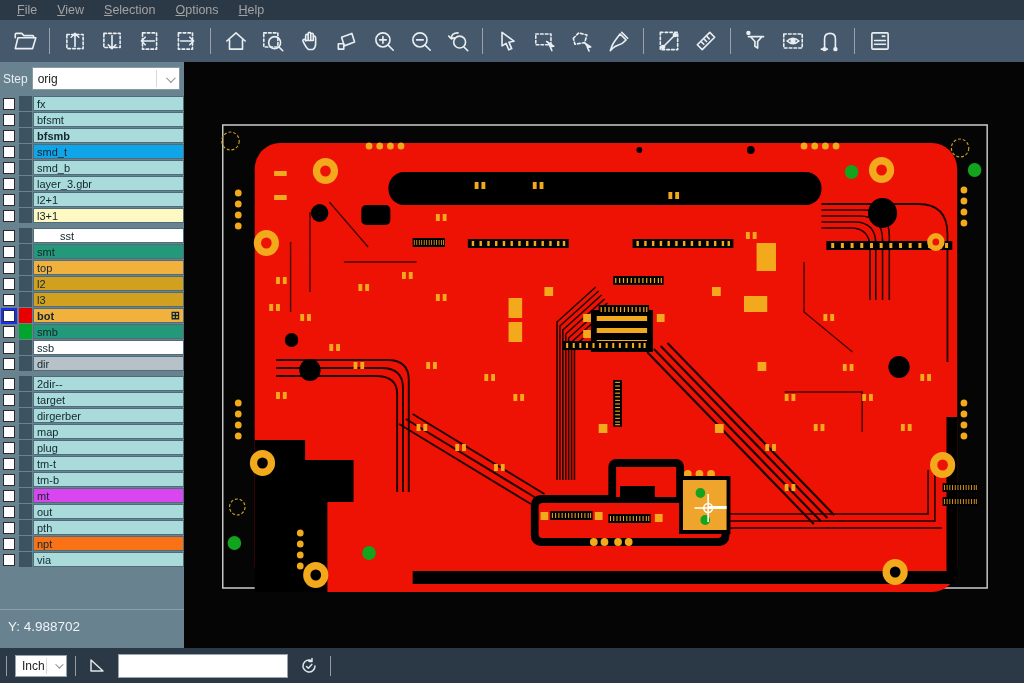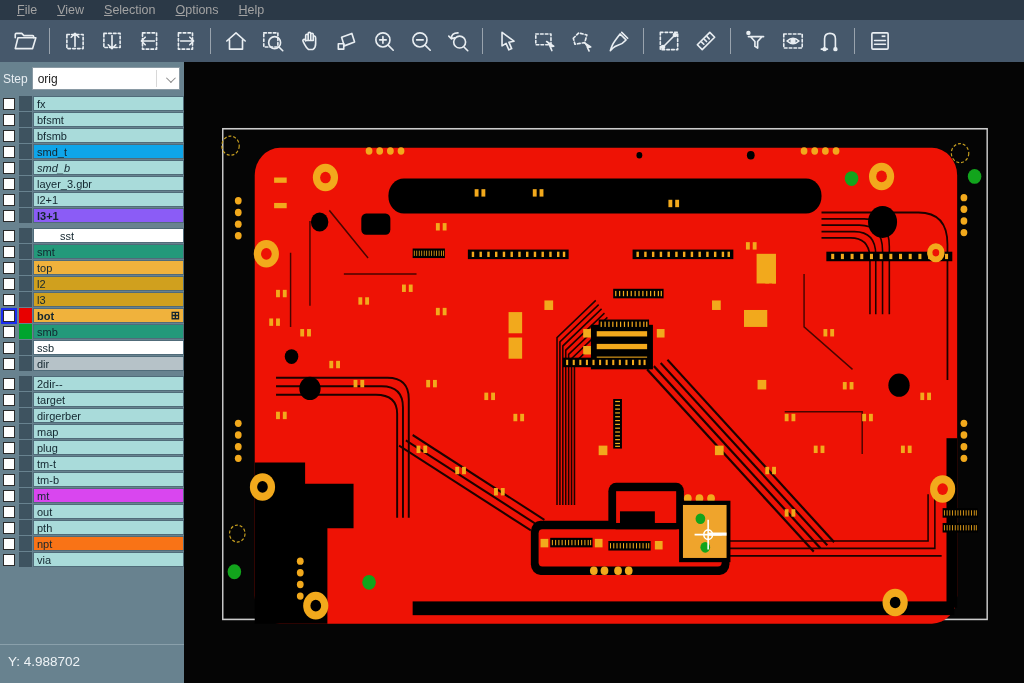--- a/index.html
+++ b/index.html
@@ -237,46 +237,46 @@
             <span class="llabel" style="background-color: rgb(169, 219, 218);">fx</span>
           </div>
         <div class="lrow">
             <span class="lcb" data-checked="false"></span>
             <span class="lsw"></span>
             <span class="llabel" style="background-color: rgb(169, 219, 218);">bfsmt</span>
           </div>
         <div class="lrow">
             <span class="lcb" data-checked="false"></span>
             <span class="lsw"></span>
-            <span class="llabel" style="background-color: rgb(169, 219, 218);">bfsmb</span>
+            <span class="llabel" style="background-color: rgb(169, 219, 218); font-weight: bold;">bfsmb</span>
           </div>
         <div class="lrow">
             <span class="lcb" data-checked="false"></span>
             <span class="lsw"></span>
             <span class="llabel" style="background-color: #0ea5e9;">smd_t</span>
           </div>
         <div class="lrow">
             <span class="lcb" data-checked="false"></span>
             <span class="lsw"></span>
-            <span class="llabel" style="background-color: rgb(169, 219, 218); font-style: italic;">smd_b</span>
+            <span class="llabel" style="background-color: rgb(169, 219, 218);">smd_b</span>
           </div>
         <div class="lrow">
             <span class="lcb" data-checked="false"></span>
             <span class="lsw"></span>
             <span class="llabel" style="background-color: rgb(169, 219, 218);">layer_3.gbr</span>
           </div>
         <div class="lrow">
             <span class="lcb" data-checked="false"></span>
             <span class="lsw"></span>
             <span class="llabel" style="background-color: rgb(169, 219, 218);">l2+1</span>
           </div>
         <div class="lrow">
             <span class="lcb" data-checked="false"></span>
             <span class="lsw"></span>
-            <span class="llabel" style="background-color: #8b5cf6; font-weight: bold;">l3+1</span>
+            <span class="llabel" style="background-color: #fef9c3;">l3+1</span>
           </div>
         <div class="lgap"></div>
         <div class="lrow">
             <span class="lcb" data-checked="false"></span>
             <span class="lsw"></span>
             <span class="llabel" style="background-color: rgb(255, 255, 255); padding-left: 26px;">sst</span>
           </div>
         <div class="lrow">
             <span class="lcb" data-checked="false"></span>
             <span class="lsw"></span>
@@ -610,14 +610,36 @@
         </g>
 
         <g stroke="#ffffff" stroke-width="1.6" fill="none">
           <path d="M541,432 V460 M527,446 H555"></path>
             <circle cx="541" cy="446" r="4.5"></circle>
         </g>
       </svg>
     </div>
   </div>
 
+  <div class="bottombar">
+    <div class="bsep"></div>
+    <div class="unit-combo">
+      <span>Inch</span>
+      <span class="chevline"></span>
+        <span class="chev"></span>
+    </div>
+    <div class="bsep"></div>
+    <button class="bicon">
+        <svg viewBox="0 0 20 20">
+          <path d="M4,4 L4,15 L16,15 Z"></path>
+        </svg>
+      </button>
+    <input class="cmd-input" type="text" value="" style="">
+    <button class="bicon">
+        <svg viewBox="0 0 20 20">
+          <path d="M16,10 A6,6 0 1 1 13,4.8 M13,2.5 V5.5 H10"></path>
+          <path d="M7.5,10.5 L9.3,12.3 L12.8,8.4"></path>
+        </svg>
+      </button>
+    <div class="bsep"></div>
+  </div>
 
 </div>
 
 </body></html>

